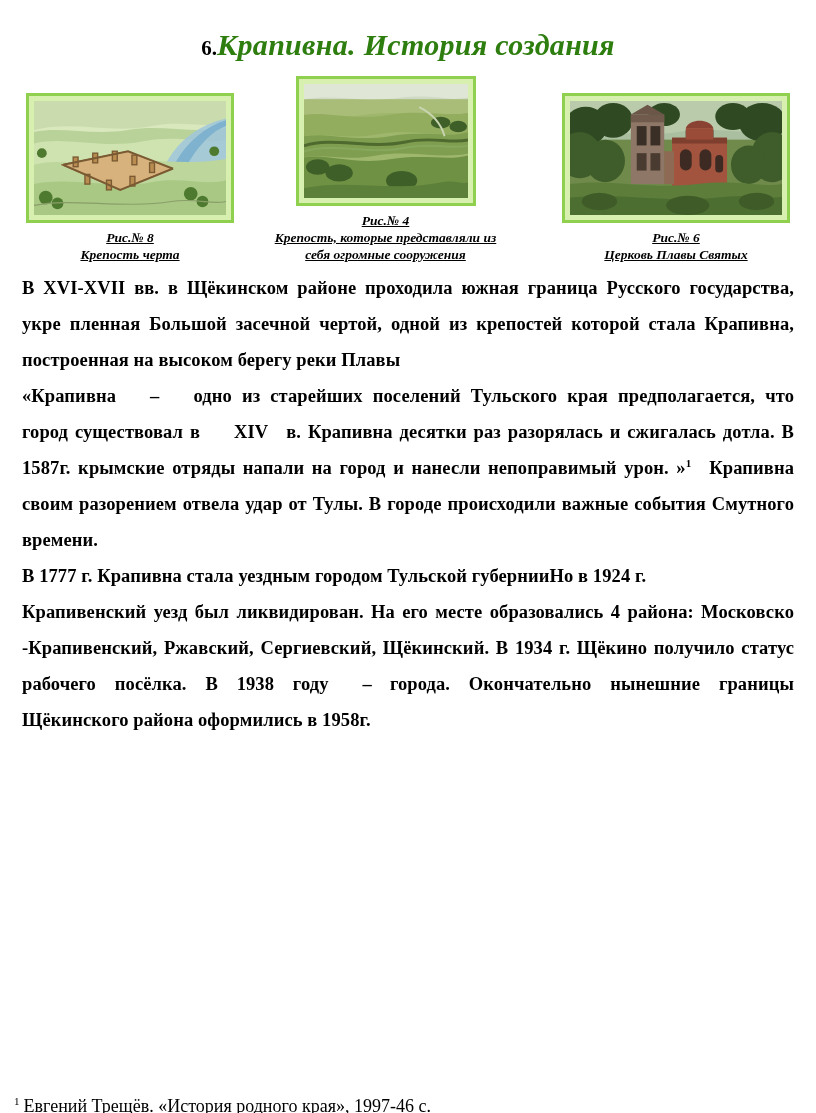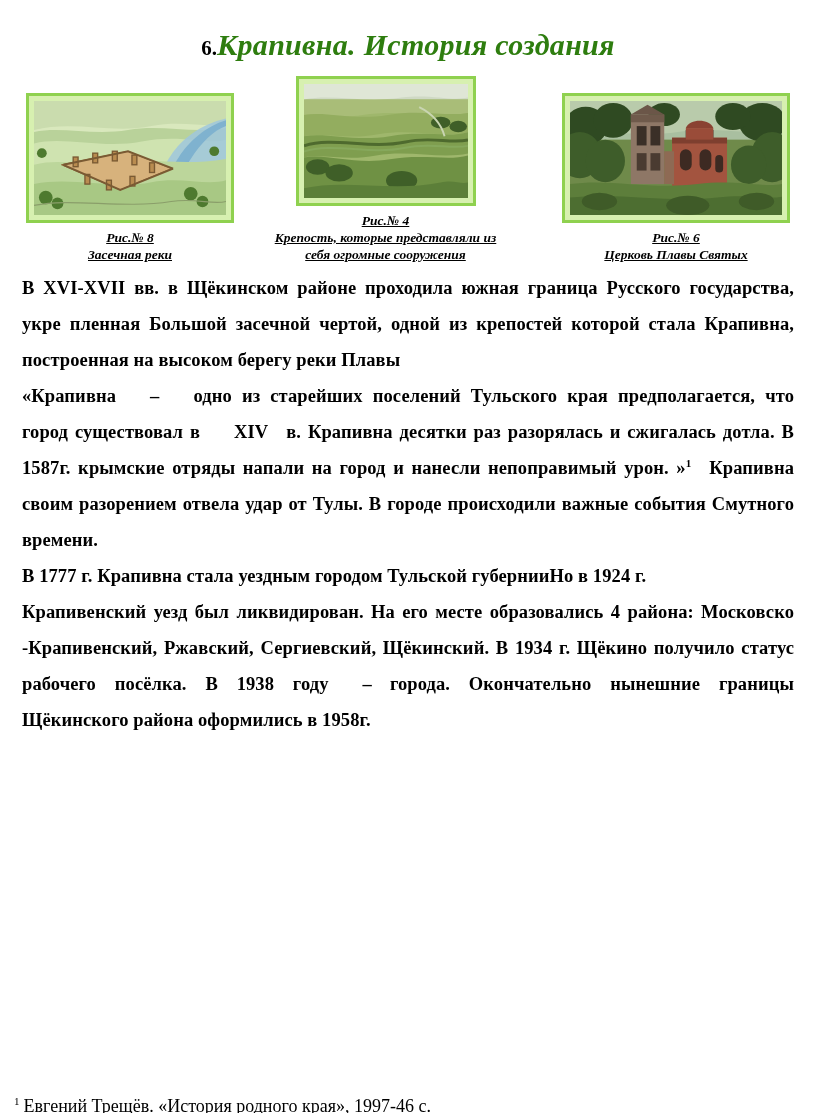--- a/index.html
+++ b/index.html
@@ -166,21 +166,21 @@
             <circle cx="160" cy="96" r="7"></circle>
               <circle cx="172" cy="104" r="6"></circle>
             <circle cx="8" cy="54" r="5"></circle>
               <circle cx="184" cy="52" r="5"></circle>
           </g>
           <path d="M0,108 C40,100 90,112 140,104 C166,100 182,108 196,104" fill="none" stroke="#8a9e6a" stroke-width="1.2"></path>
         </svg>
       </div>
       <div class="caption cap-w1">
         <div class="num">Рис.№ 8</div>
-        <div>Засечная реки</div>
+        <div>Крепость черта</div>
       </div>
     </div>
 
     <div class="figure">
       <div class="frame f2">
         <svg class="pic" viewBox="0 0 168 118" preserveAspectRatio="none">
           <rect x="0" y="0" width="168" height="118" fill="#9fb76c"></rect>
           <rect x="0" y="0" width="168" height="16" fill="#cfd9c4"></rect>
           <path d="M0,16 C30,10 60,20 100,14 C130,10 150,18 168,14 V0 H0 Z" fill="#dfe6d6"></path>
           <path d="M0,16 H168 V30 C130,36 100,26 60,32 C36,36 16,30 0,32 Z" fill="#a9bd78"></path>

